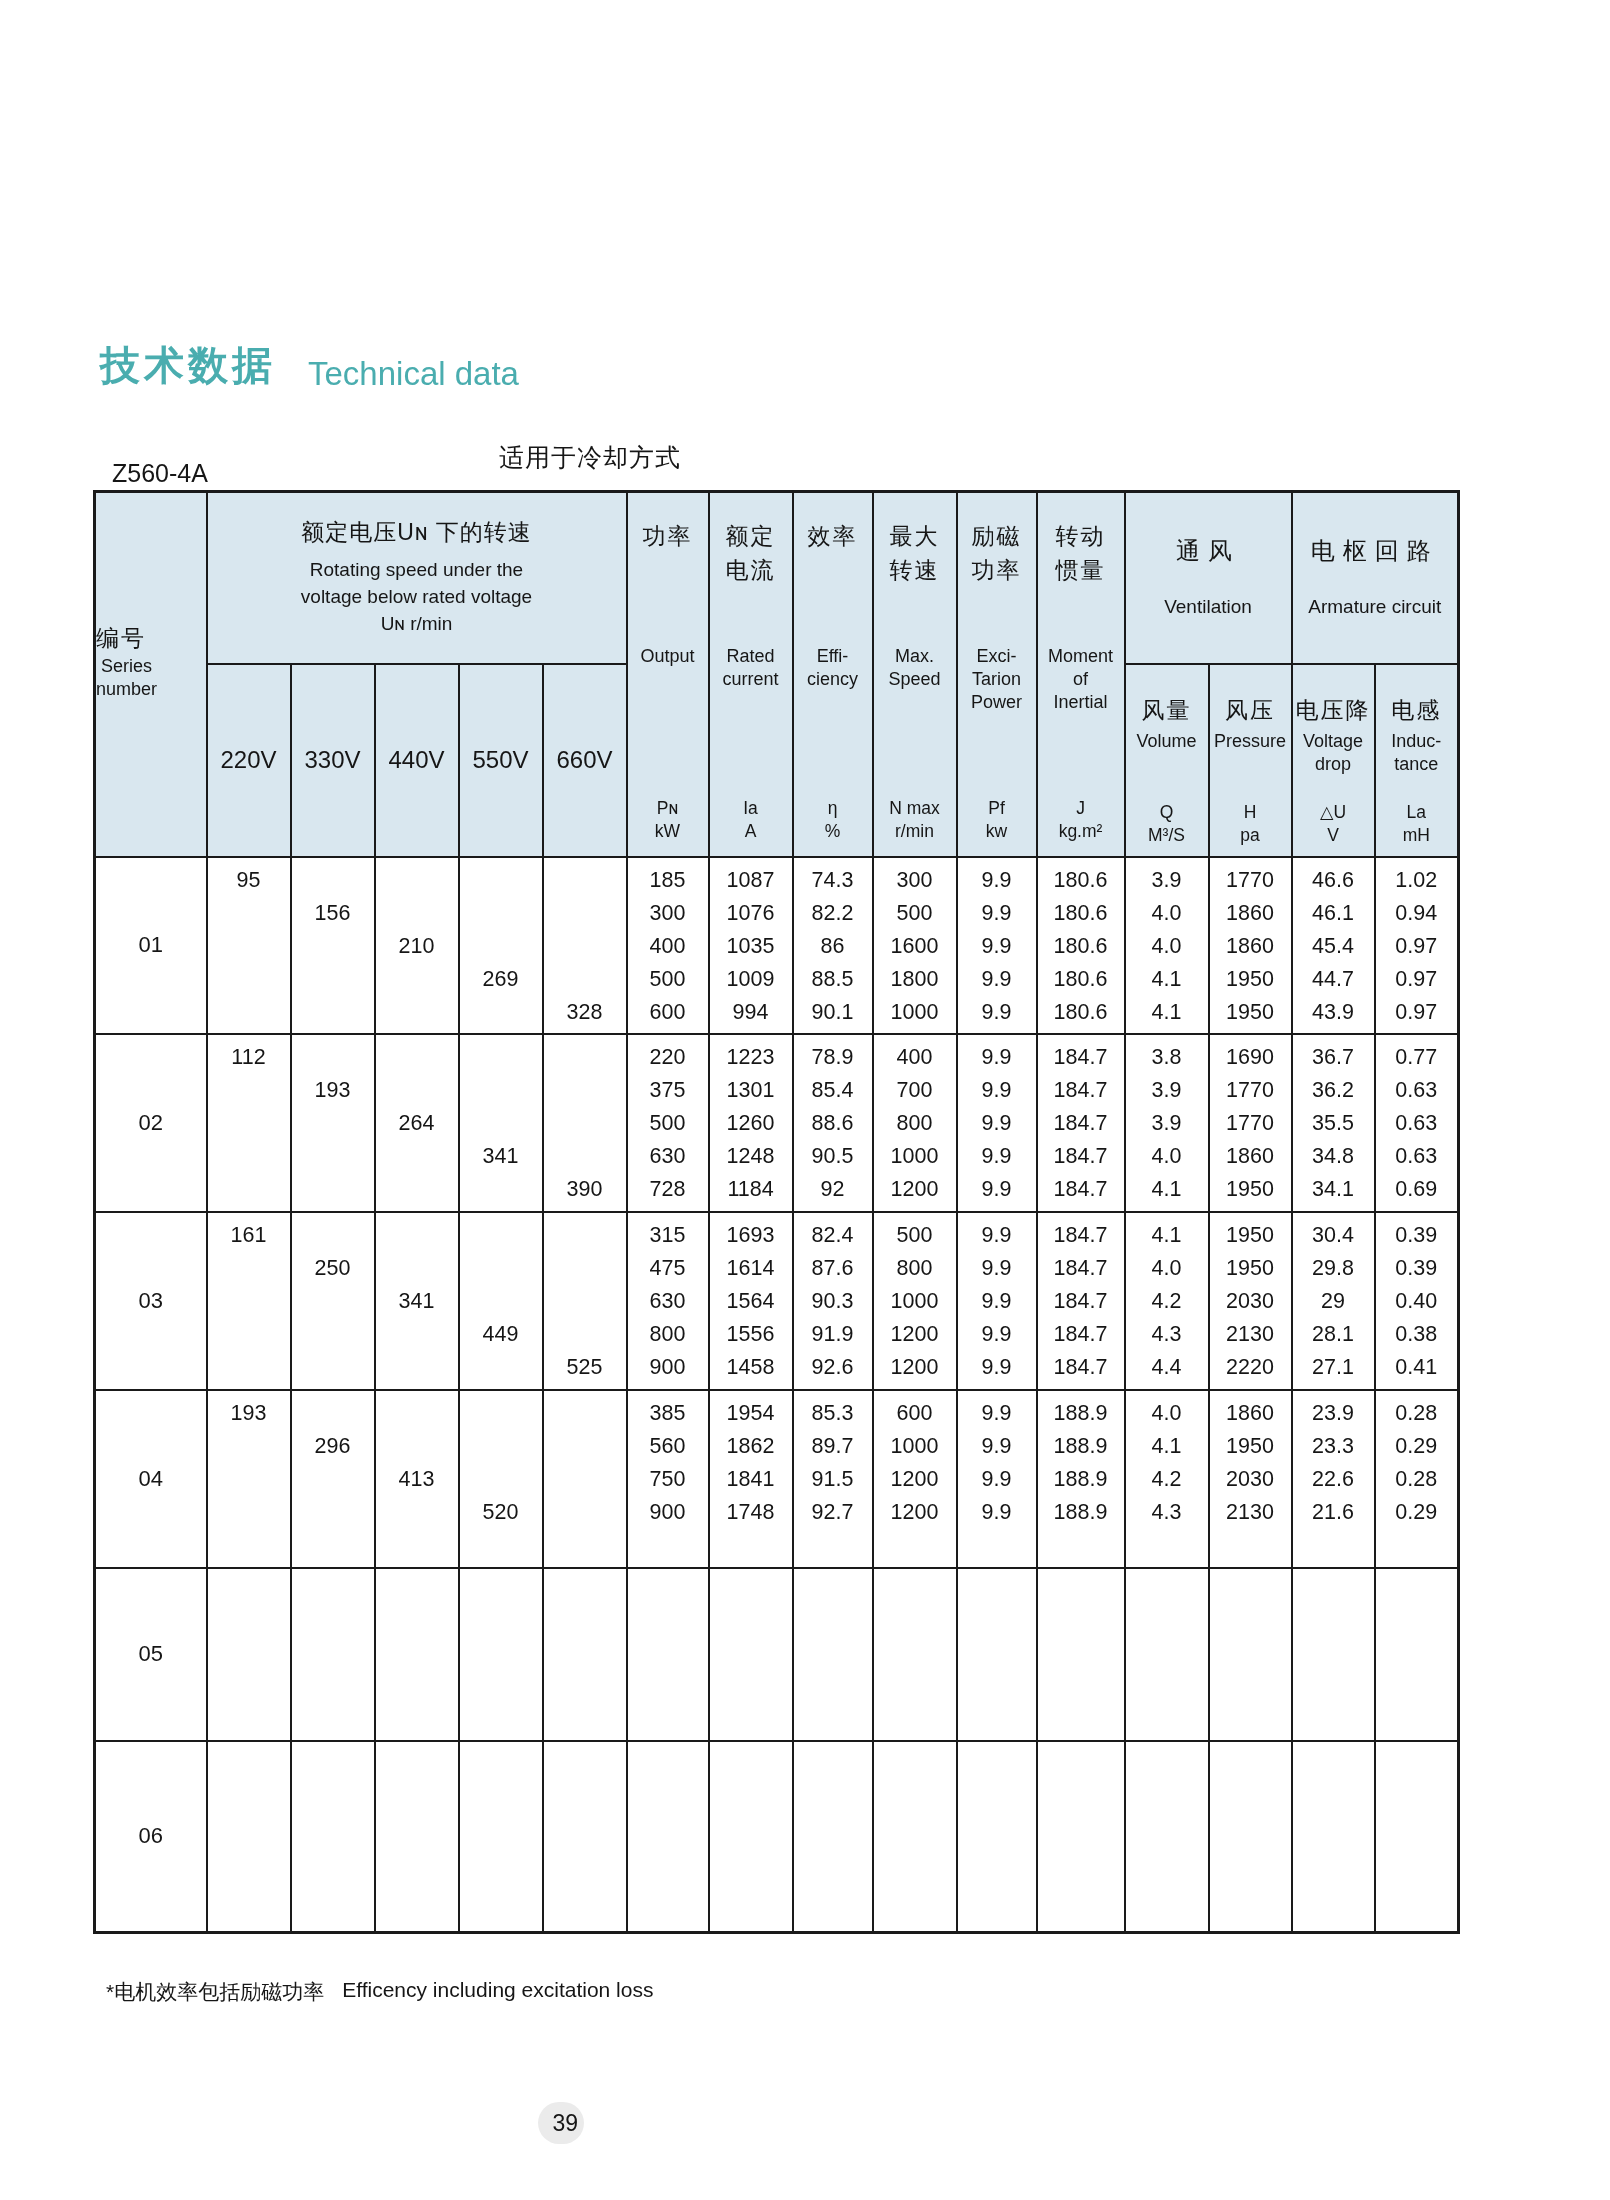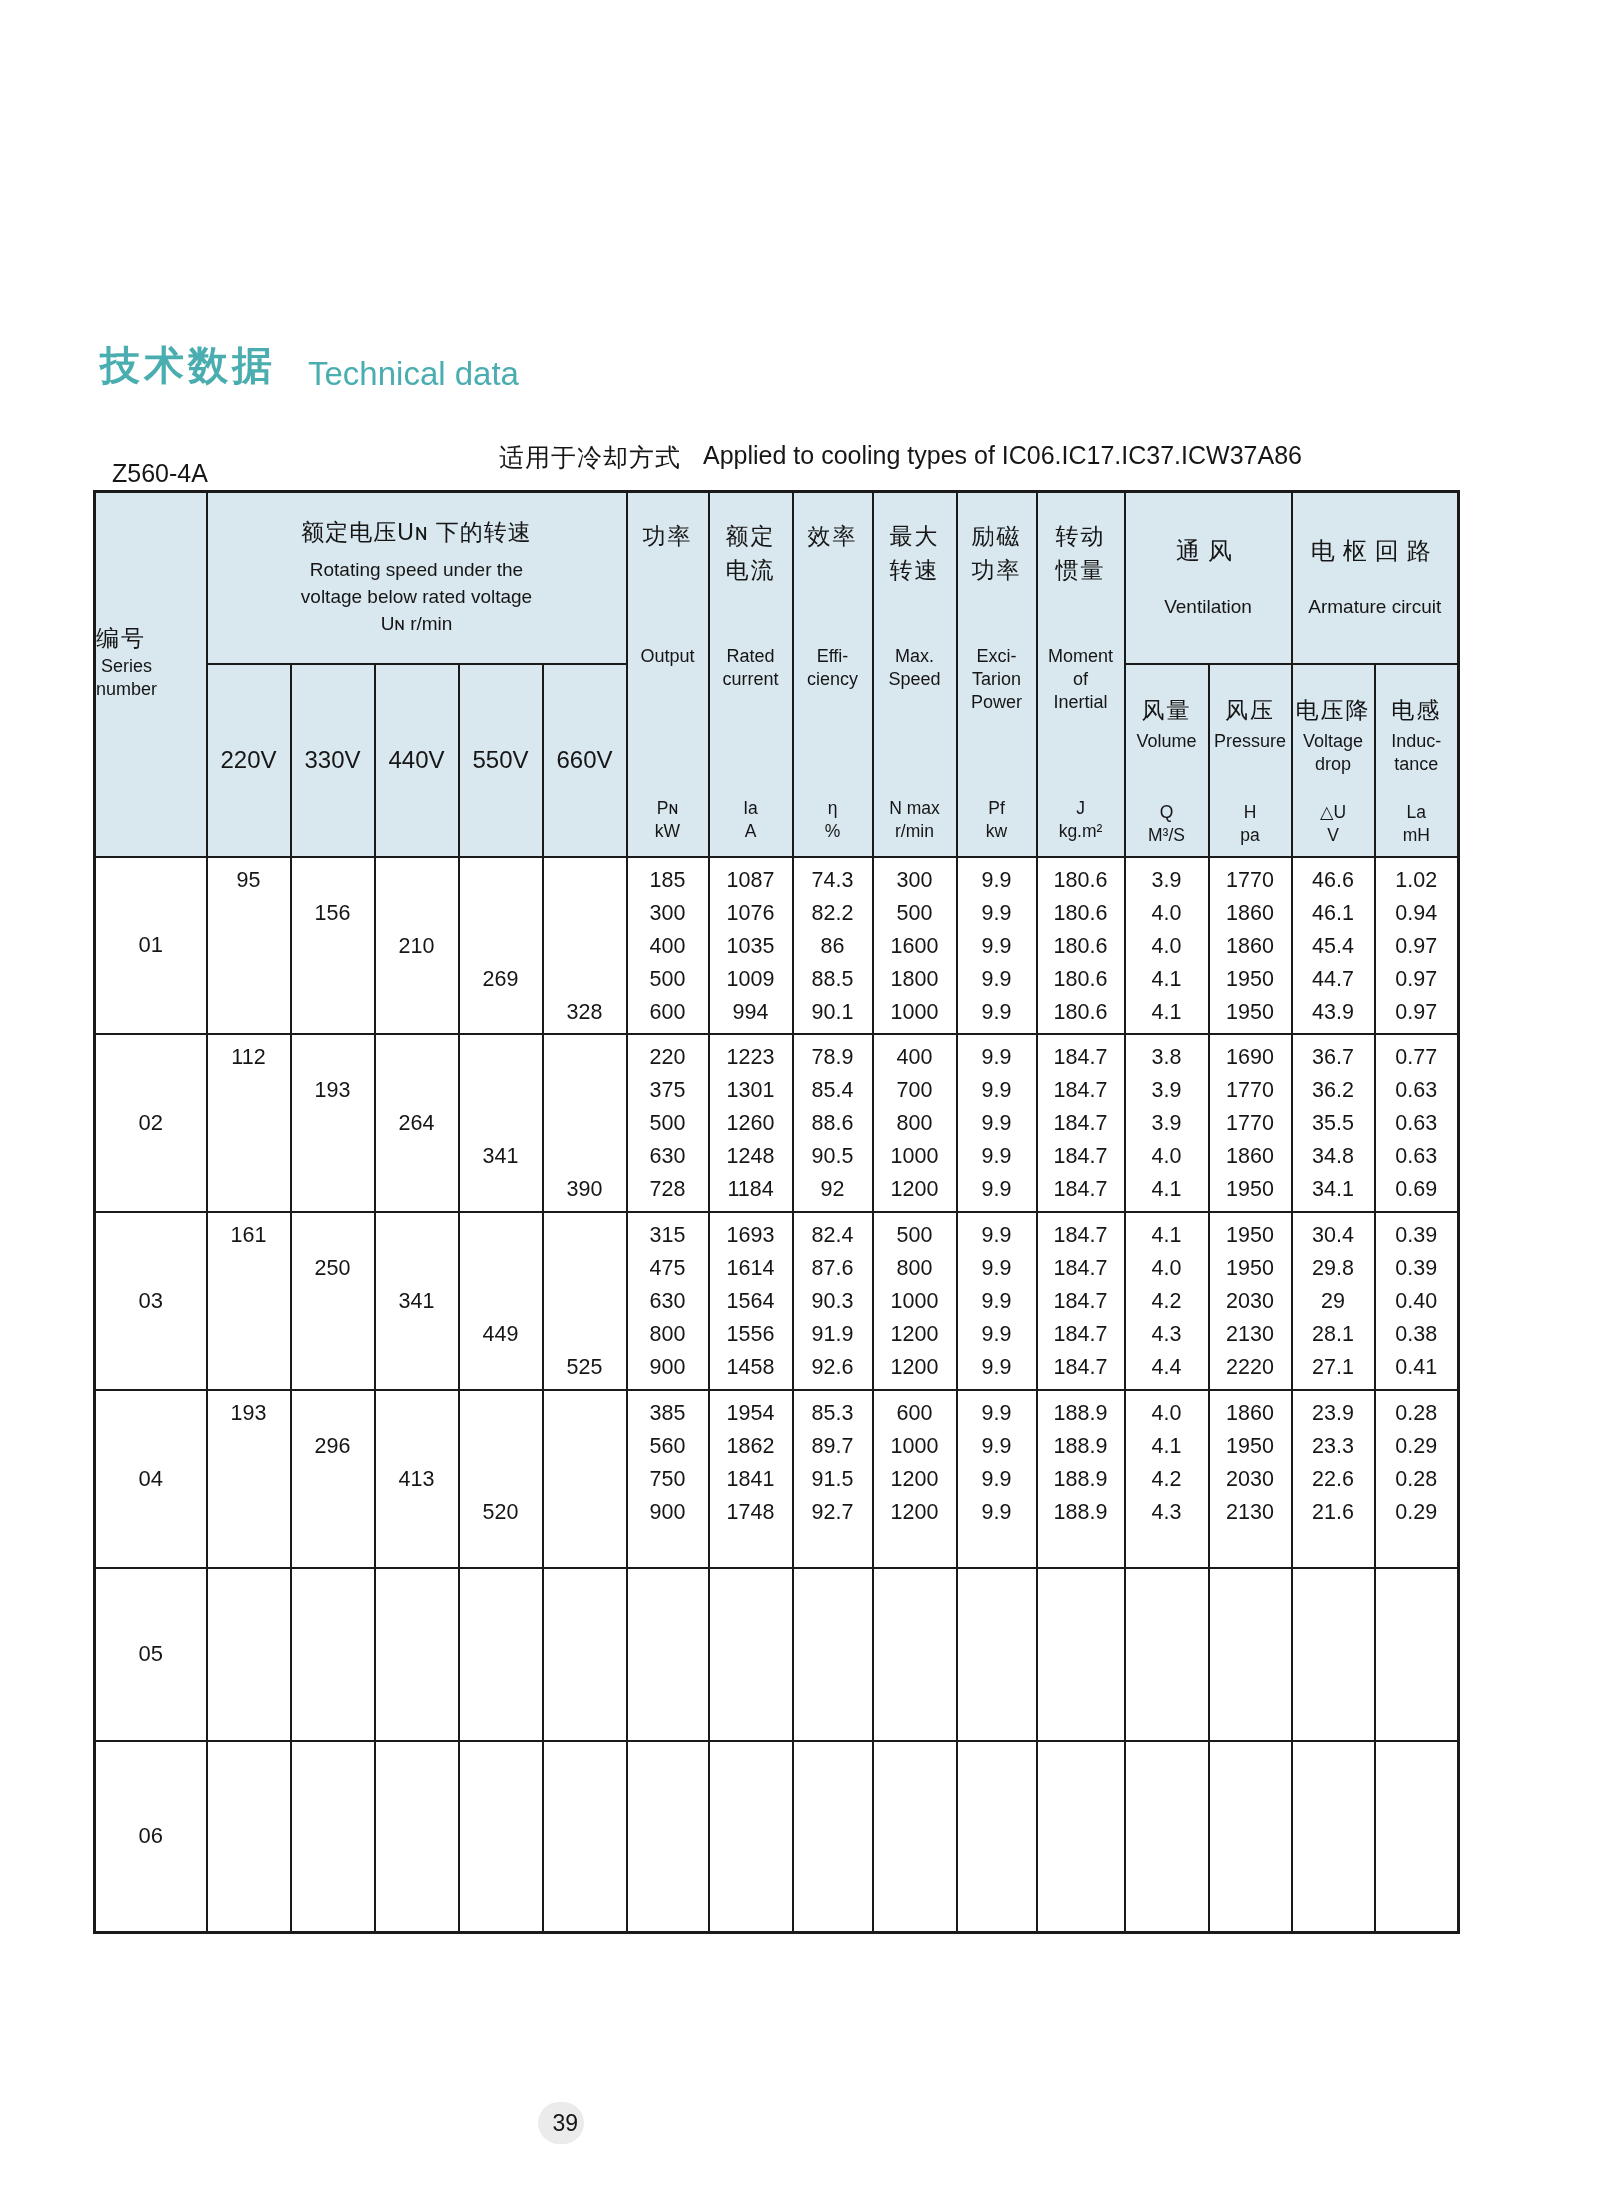--- a/index.html
+++ b/index.html
@@ -64,21 +64,20 @@
 
   <div class="title-row">
     <span class="title-zh">技术数据</span>
     <span class="title-en">Technical data</span>
   </div>
 
   <div class="model">Z560-4A</div>
 
   <div class="cooling">
     <span class="cooling-zh">适用于冷却方式</span>
-    <span class="cooling-en">Applied to cooling types of IC06.IC17.IC37.ICW37A86</span>
   </div>
 
   <table id="spec-table">
       <colgroup>
         <col style="width:112px">
         <col style="width:84px">
         <col style="width:84px">
         <col style="width:84px">
         <col style="width:84px">
         <col style="width:84px">
@@ -1099,16 +1098,20 @@
               <div class="ln"></div>
               <div class="ln"></div>
               <div class="ln"></div>
               <div class="ln"></div>
             </div>
           </td>
         </tr>
       </tbody>
     </table>
 
+  <div class="footnote">
+    <span>*电机效率包括励磁功率</span>
+    <span>Efficency including excitation loss</span>
+  </div>
 
   <div class="pagenum">39</div>
 
 </div>
 
 </body></html>

